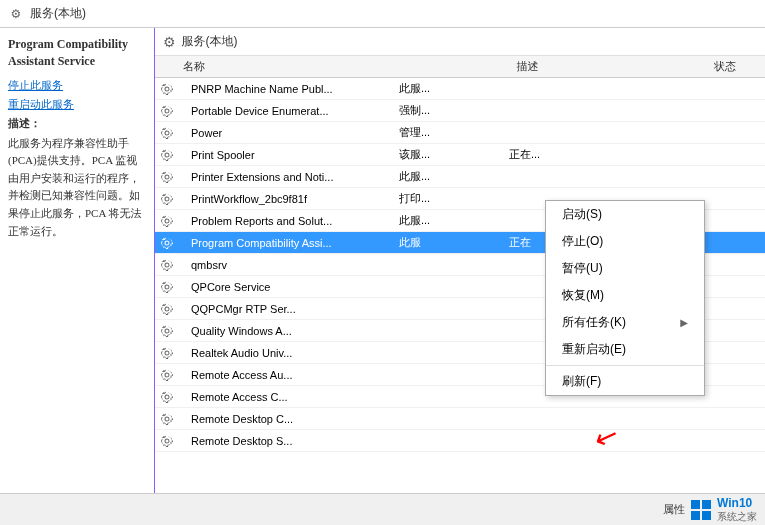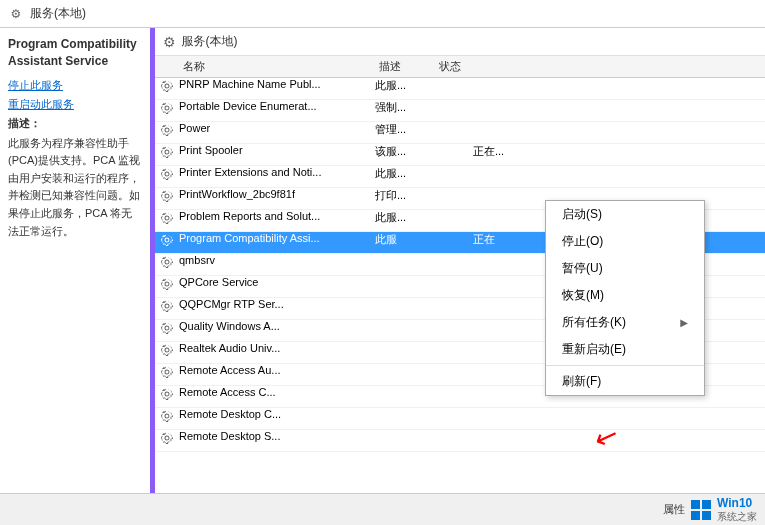--- a/index.html
+++ b/index.html
@@ -38,24 +38,25 @@
     .main-container {
       display: flex;
       flex: 1;
       overflow: hidden;
     }
 
     
     .left-panel {
       width: 155px;
       background: #fff;
-      border-right: 5px solid #8b5cf6;
+      border-right: 1px solid #8b5cf6;
       padding: 8px;
       overflow-y: auto;
       font-size: 11px;
+      font-family: Liberation Serif, serif;
     }
     .left-panel-title {
       font-size: 12px;
       font-weight: bold;
       color: #333;
       margin-bottom: 8px;
       line-height: 1.4;
     }
     .left-panel-link {
       color: #0066cc;
@@ -108,37 +109,39 @@
     }
 
     
     .table-header {
       display: flex;
       background: #f5f5f5;
       border-bottom: 1px solid #ccc;
       padding: 3px 0;
       font-size: 11px;
       color: #333;
+      justify-content: space-between;
     }
     .col-name { width: 220px; padding-left: 28px; }
     .col-desc { width: 60px; padding-left: 4px; }
     .col-state { width: 55px; padding-left: 4px; }
 
     
     .table-body {
       overflow-y: auto;
       flex: 1;
     }
     .table-row {
       display: flex;
-      align-items: flex-start;
+      align-items: center;
       height: 22px;
       border-bottom: 1px solid #f0f0f0;
       font-size: 11px;
       cursor: default;
+      gap: 12px;
     }
     .table-row.selected {
       background: #3399ff;
       color: #fff;
     }
     .row-icon {
       width: 16px; height: 16px;
       margin-left: 4px;
       margin-right: 4px;
       flex-shrink: 0;

